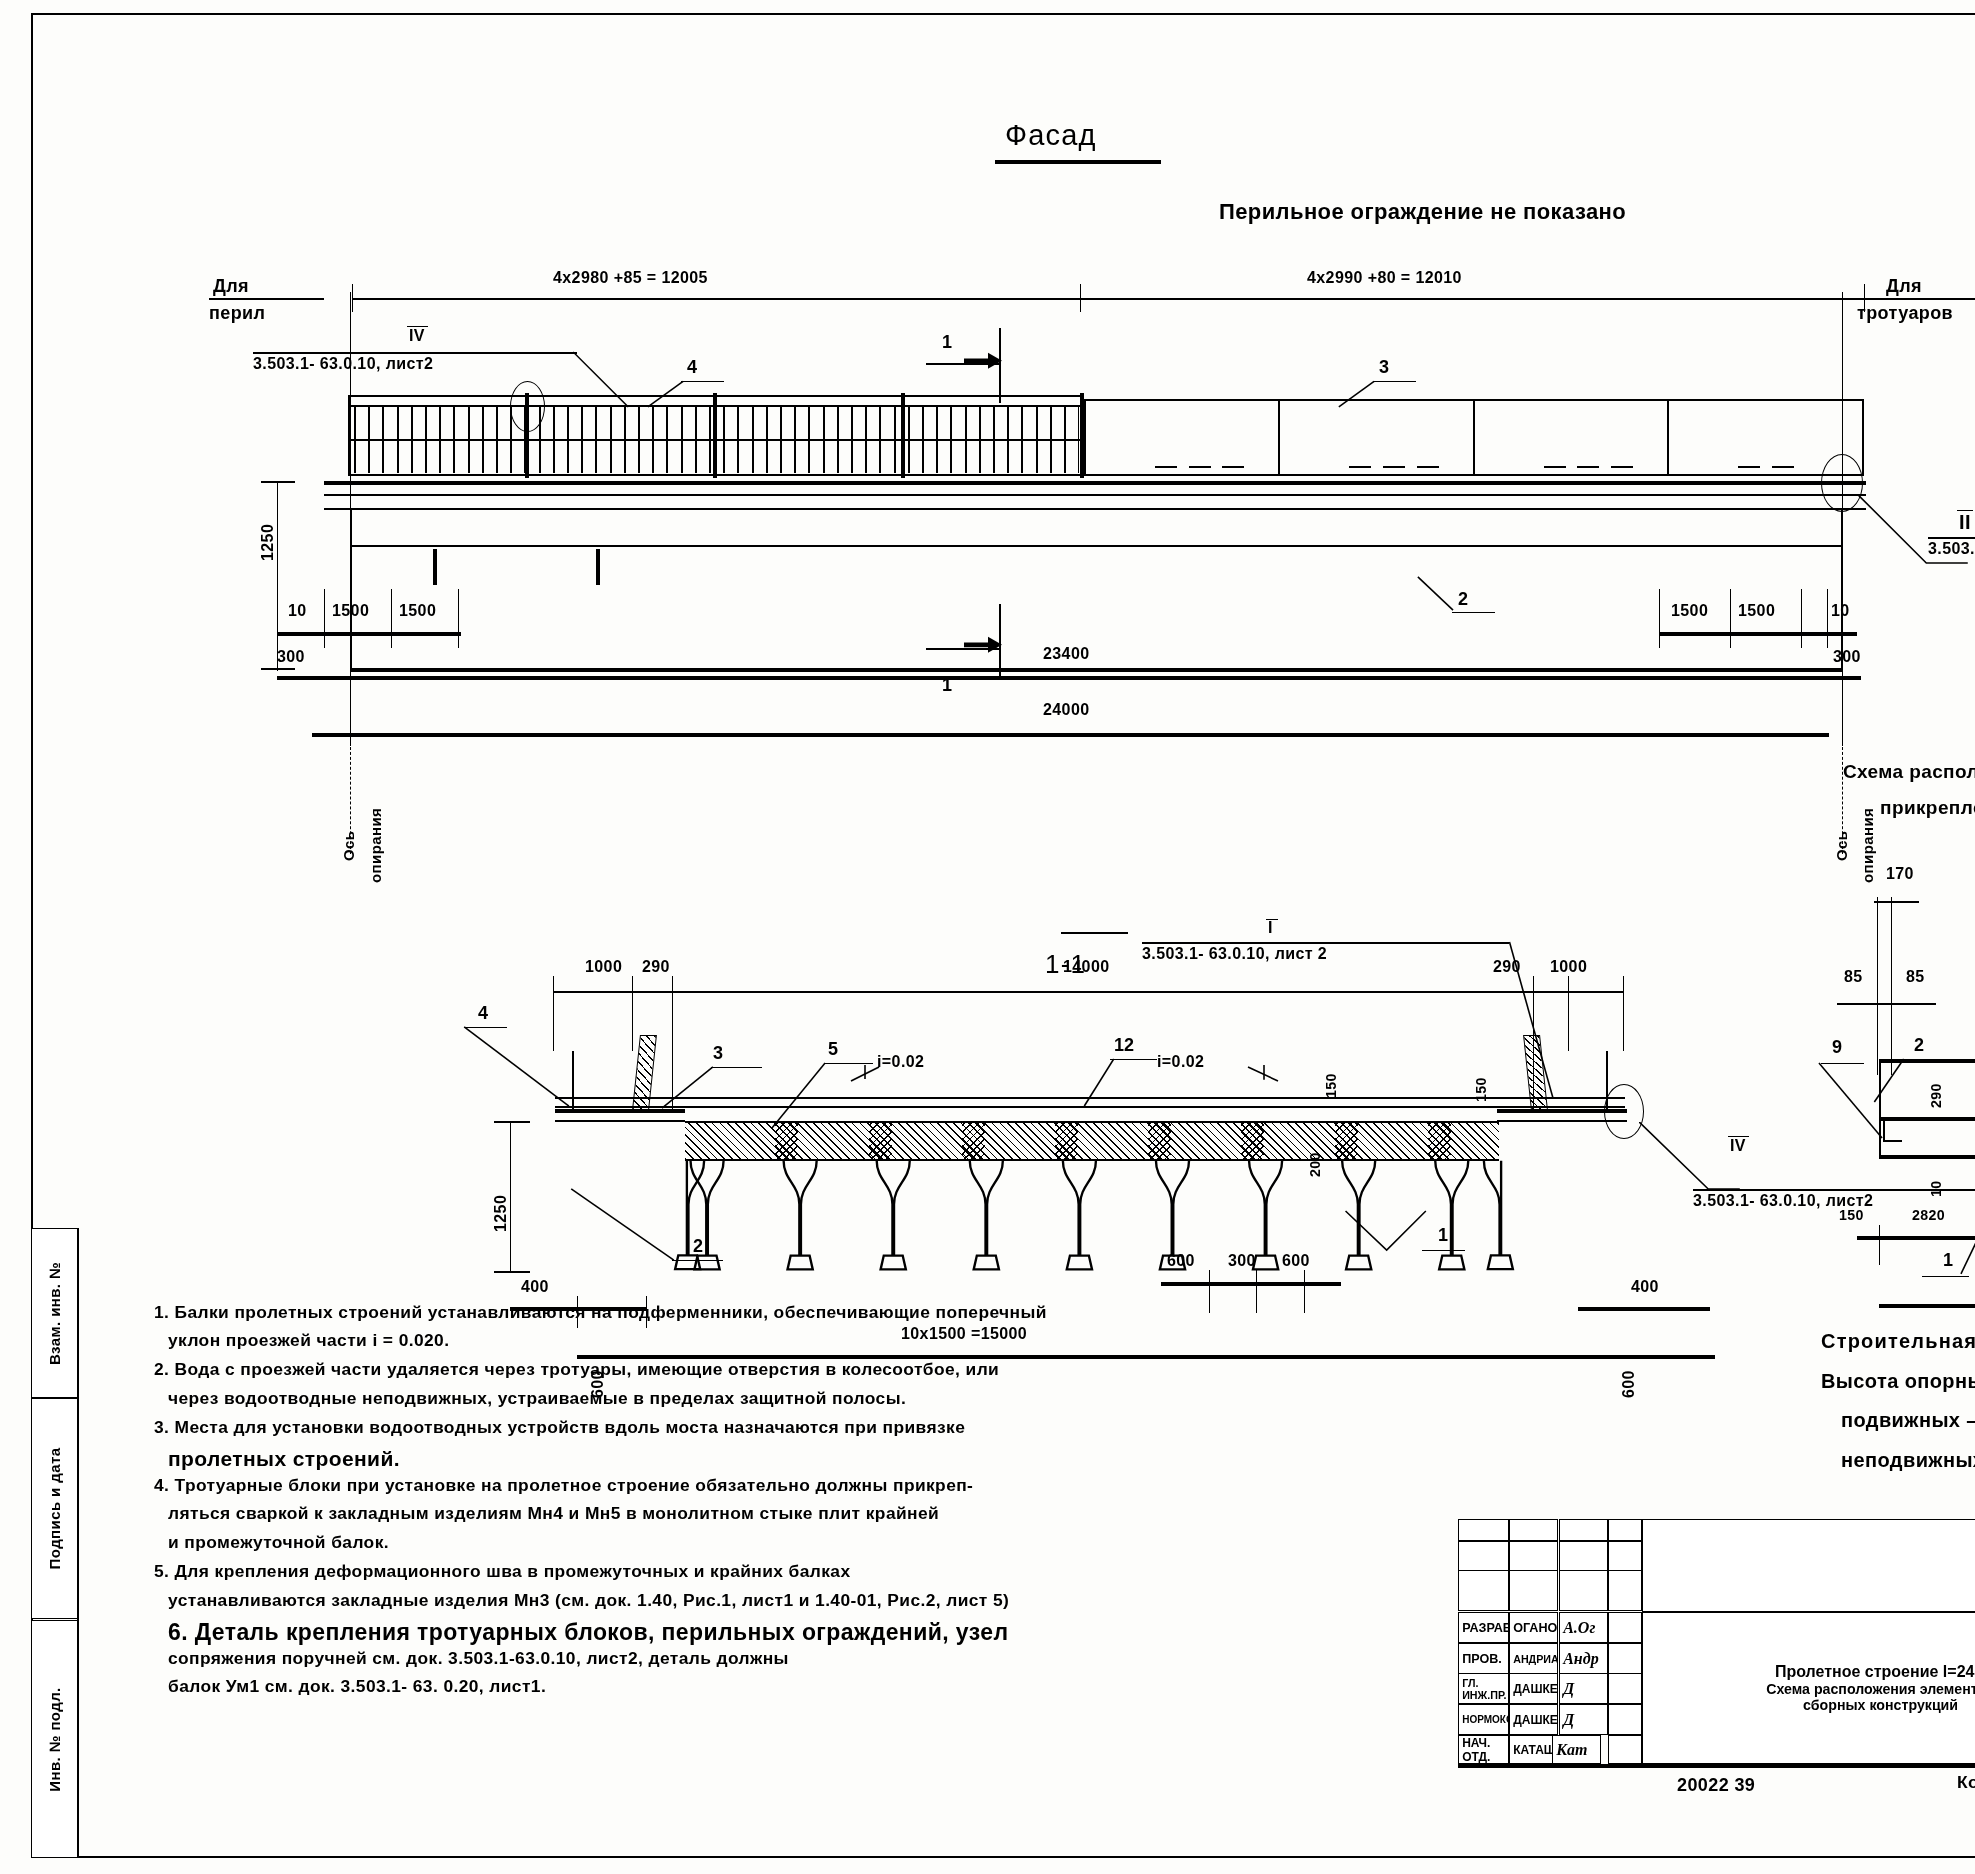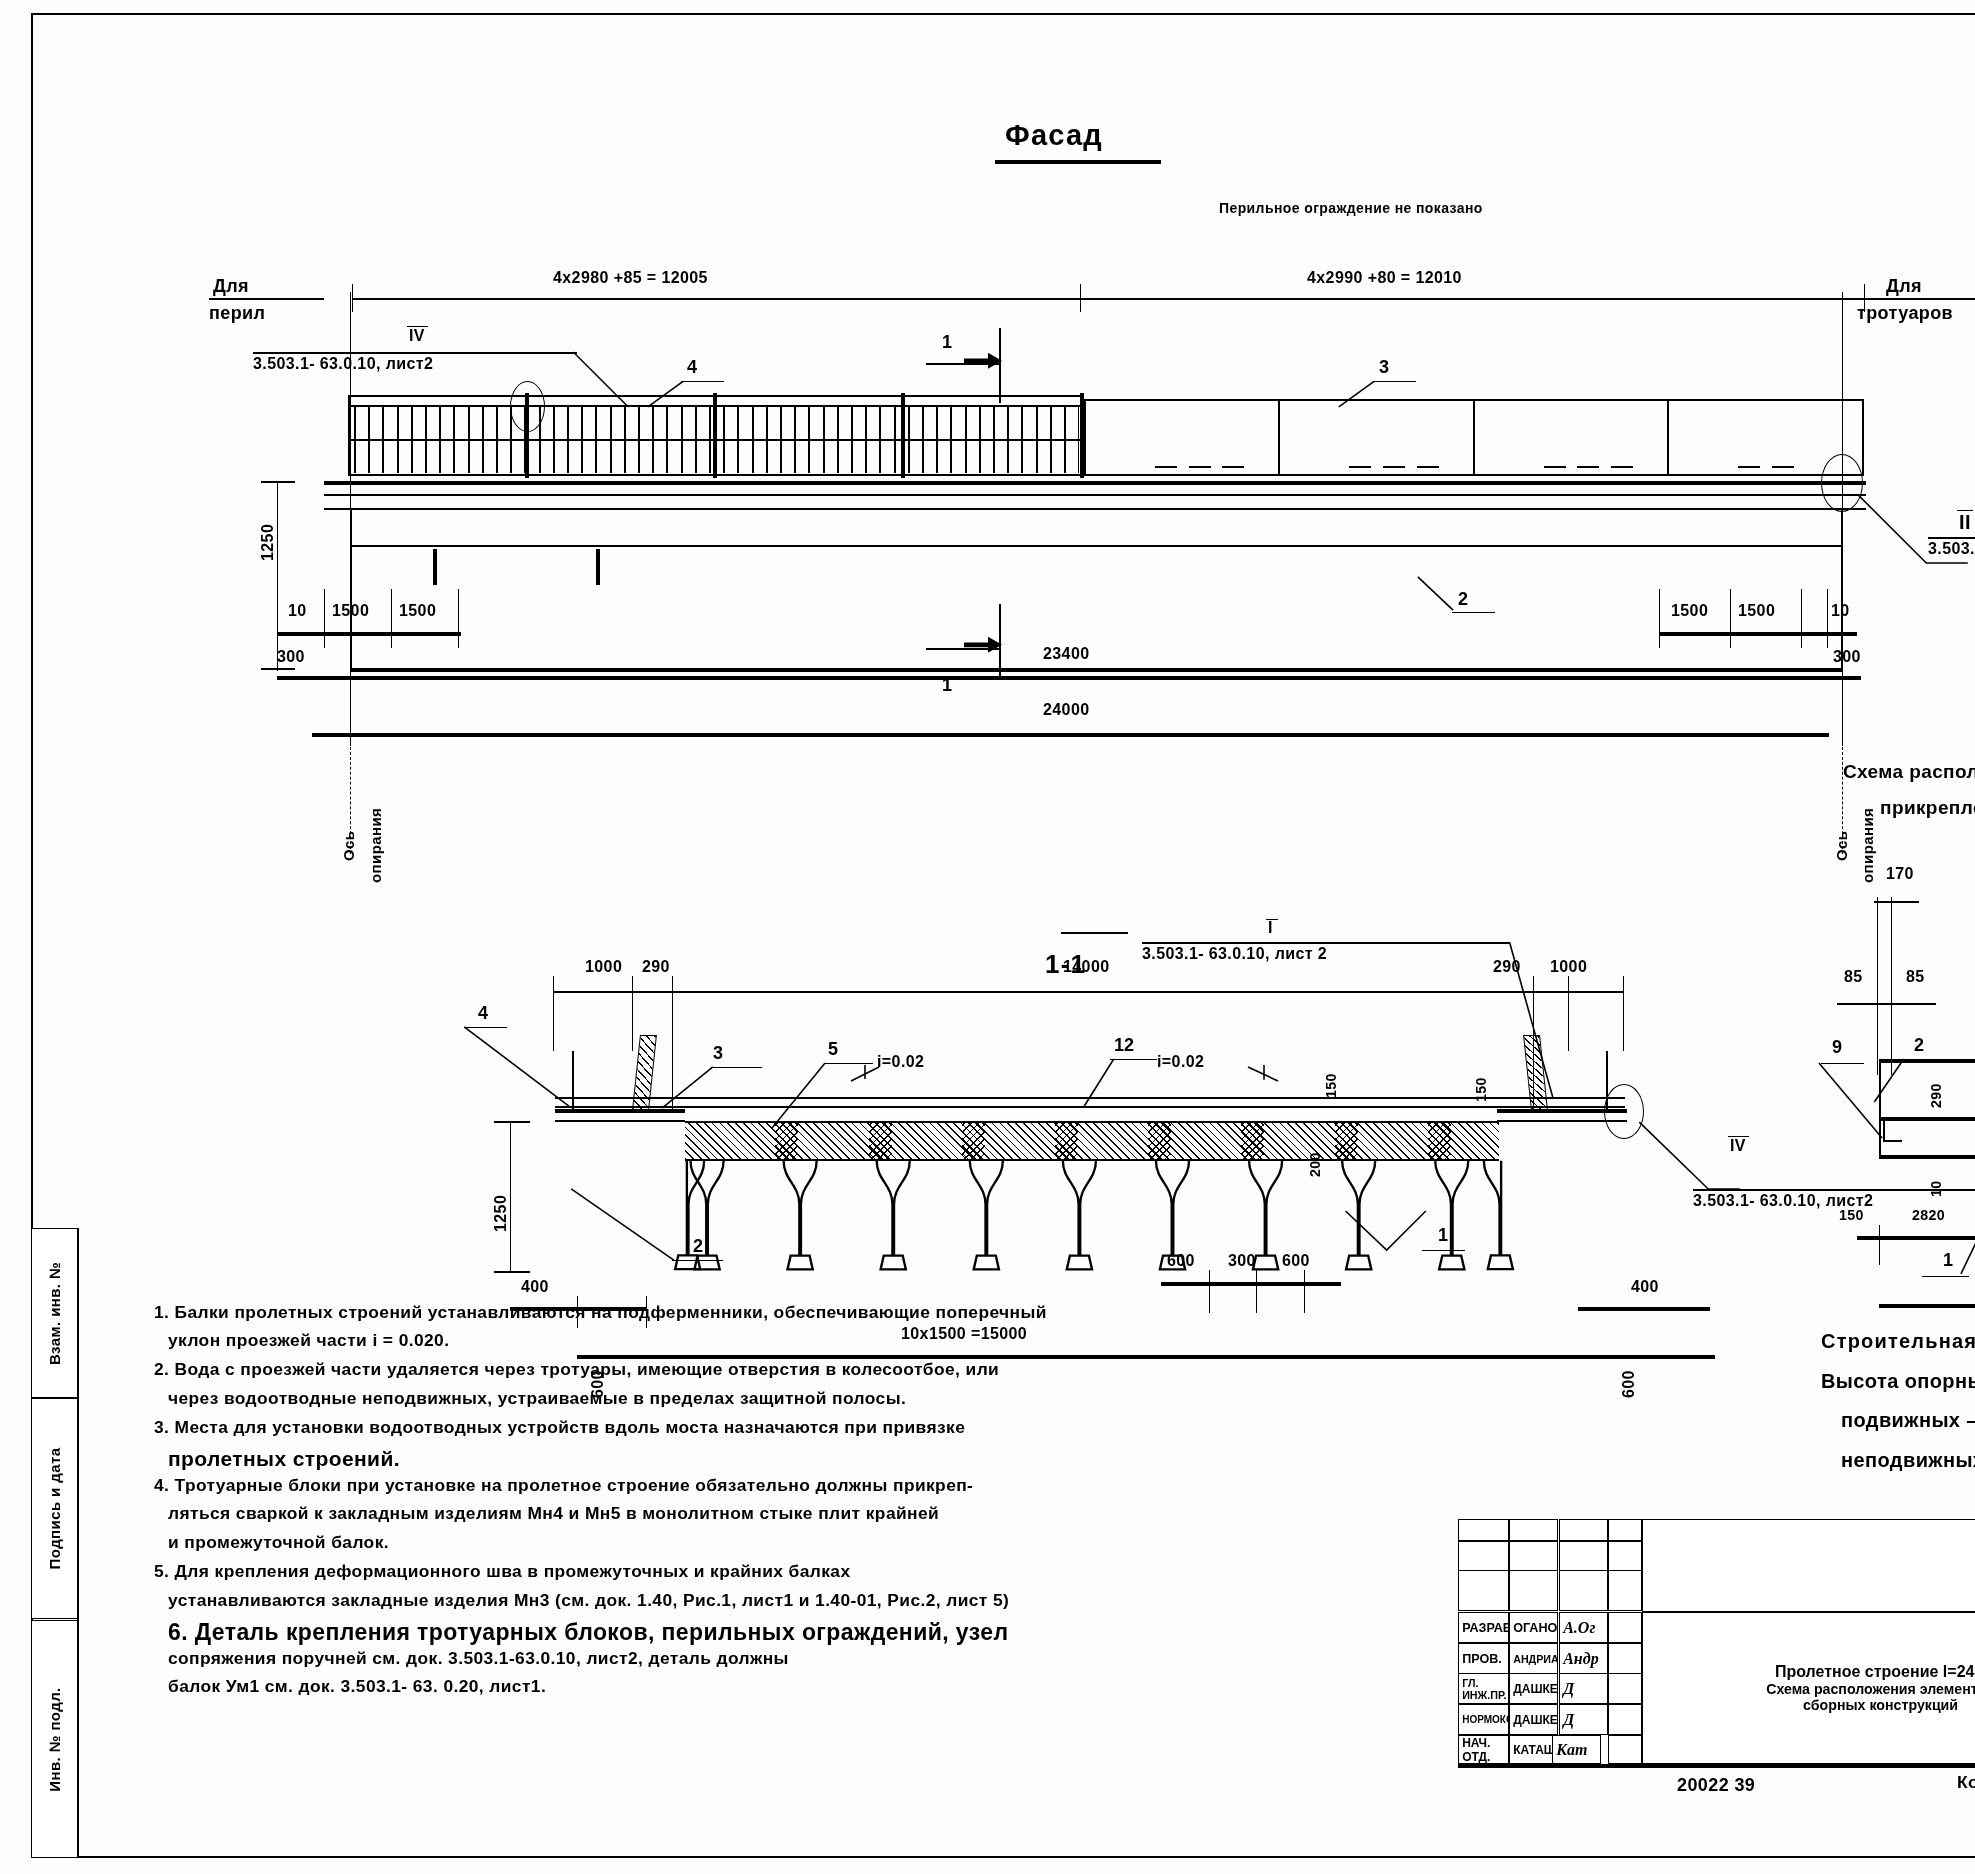--- a/index.html
+++ b/index.html
@@ -27,21 +27,21 @@
   .vl5  { width: 4px; }
   .txt  { position: absolute; white-space: nowrap; font-weight: 700;
           letter-spacing: 0.4px; line-height: 1; color:#000; }
   .dim  { position: absolute; white-space: nowrap; font-weight: 700;
           font-size: 16px; letter-spacing: 0.4px; transform-origin: 0 0; }
   .dimv { position: absolute; white-space: nowrap; font-weight: 700;
           font-size: 16px; letter-spacing: 0.4px;
           transform: rotate(-90deg); transform-origin: 0 0; }
   .lbl  { position: absolute; white-space: nowrap; font-weight: 700;
           font-size: 18px; }
-  .title-h { position:absolute; white-space:nowrap; font-weight:700;
+  .title-h { position:absolute; white-space:nowrap; font-weight:400;
              letter-spacing:1.2px; }
   .dash { position:absolute; border-top: 1.2px dashed #000; }
 
   
   #border-outer { position:absolute; left:31px; top:12.6px;
                   width:2568px; height:1845px;
                   border:2.8px solid #000; }
   
   .stampcell { position:absolute; border:1.6px solid #000; background:#fff;
                display:flex; align-items:center; justify-content:center; }
@@ -84,21 +84,21 @@
     <span class="stamptext">Подпись и дата</span>
   </div>
   <div class="stampcell" style="left:31px; top:1620px; width:47px; height:238px;">
     <span class="stamptext">Инв. № подл.</span>
   </div>
   <div class="ln vl2" style="left:77px; top:1228px; height:629px;"></div>
 
   <div class="title-h" style="left:1005px; top:119px; font-size:29px;">Фасад</div>
   <div class="ln hl5" style="left:995px; top:160px; width:166px;"></div>
 
-  <div class="txt" style="left:1219px; top:201px; font-size:14px;">Перильное ограждение не показано</div>
+  <div class="txt" style="left:1219px; top:201px; font-size:22px;">Перильное ограждение не показано</div>
 
   <div class="txt" style="left:213px; top:277px; font-size:18px;">Для</div>
   <div class="ln hl2" style="left:209px; top:298px; width:115px;"></div>
   <div class="txt" style="left:209px; top:304px; font-size:18px;">перил</div>
 
   <div class="txt" style="left:1886px; top:277px; font-size:18px;">Для</div>
   <div class="ln hl2" style="left:1857px; top:298px; width:198px;"></div>
   <div class="txt" style="left:1857px; top:304px; font-size:18px;">тротуаров</div>
 
   <div class="ln hl2" style="left:352px; top:298px; width:1513px;"></div>

